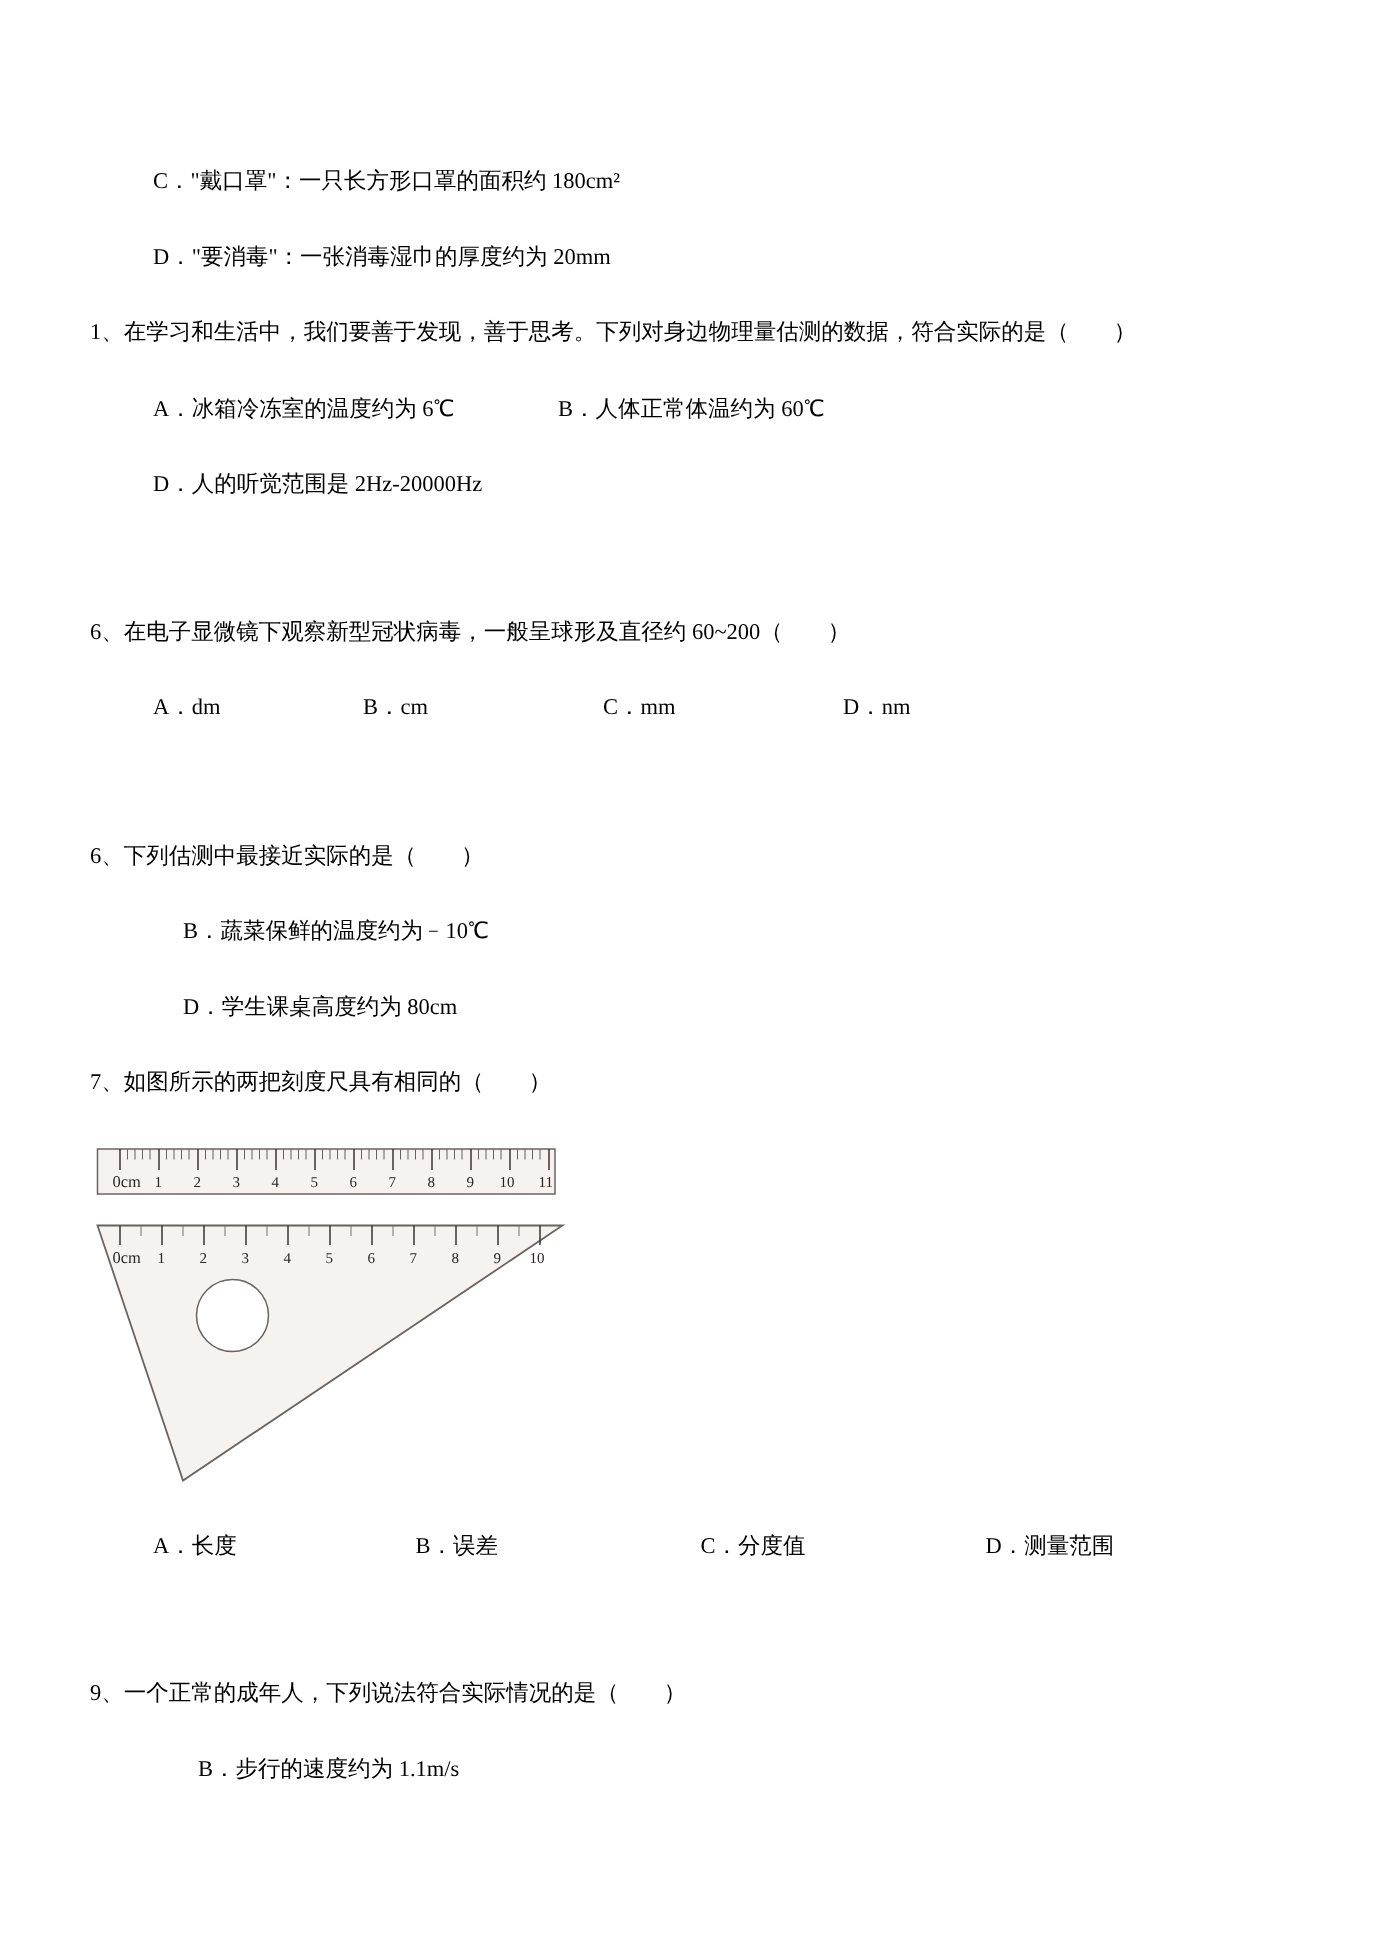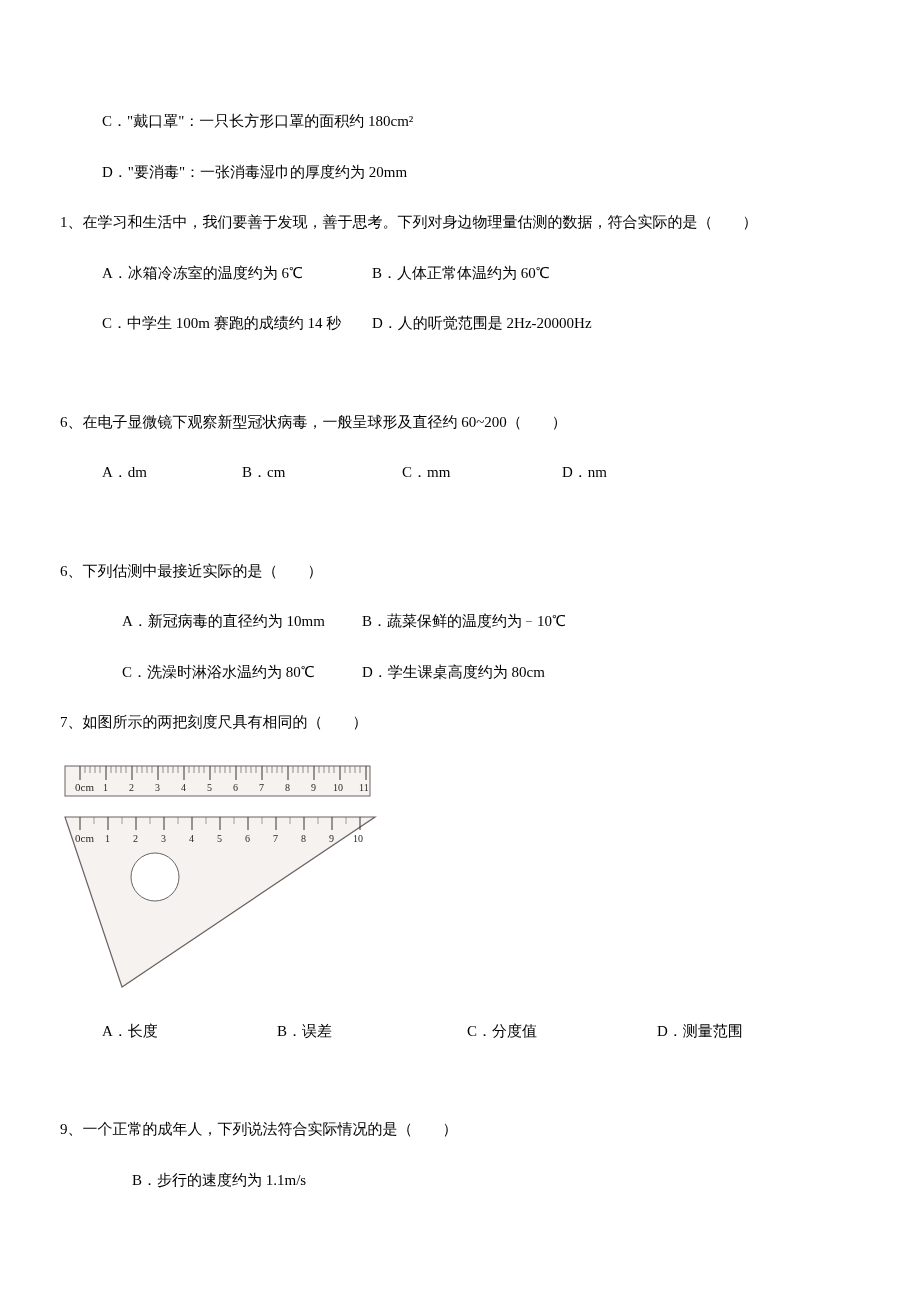--- a/index.html
+++ b/index.html
@@ -51,43 +51,40 @@
 </div>
 
 <div class="line">
   <span>1、在学习和生活中，我们要善于发现，善于思考。下列对身边物理量估测的数据，符合实际的是（　　）</span>
 </div>
 <div class="line option-indent option-group">
   <span class="option-item" style="width:270px">A．冰箱冷冻室的温度约为 6℃</span>
   <span class="option-item">B．人体正常体温约为 60℃</span>
 </div>
 <div class="gap-large option-indent option-group">
-  <span class="option-item" style="width:270px">C．中学生 100m 赛跑的成绩约 14 秒</span>
   <span class="option-item">D．人的听觉范围是 2Hz-20000Hz</span>
 </div>
 
 <div class="line">
   <span>6、在电子显微镜下观察新型冠状病毒，一般呈球形及直径约 60~200（　　）</span>
 </div>
 <div class="gap-large option-indent option-group">
   <span class="option-item" style="width:140px">A．dm</span>
   <span class="option-item" style="width:160px">B．cm</span>
   <span class="option-item" style="width:160px">C．mm</span>
   <span class="option-item">D．nm</span>
 </div>
 
 <div class="line">
   <span>6、下列估测中最接近实际的是（　　）</span>
 </div>
 <div class="line option-indent option-group" style="padding-left:62px">
-  <span class="option-item" style="width:240px">A．新冠病毒的直径约为 10mm</span>
   <span class="option-item">B．蔬菜保鲜的温度约为﹣10℃</span>
 </div>
 <div class="line option-indent option-group" style="padding-left:62px">
-  <span class="option-item" style="width:240px">C．洗澡时淋浴水温约为 80℃</span>
   <span class="option-item">D．学生课桌高度约为 80cm</span>
 </div>
 
 <div class="line">
   <span>7、如图所示的两把刻度尺具有相同的（　　）</span>
 </div>
 
 <div class="ruler-figure">
   <svg class="ruler-svg" width="320" height="230" viewBox="0 0 320 230">
 

